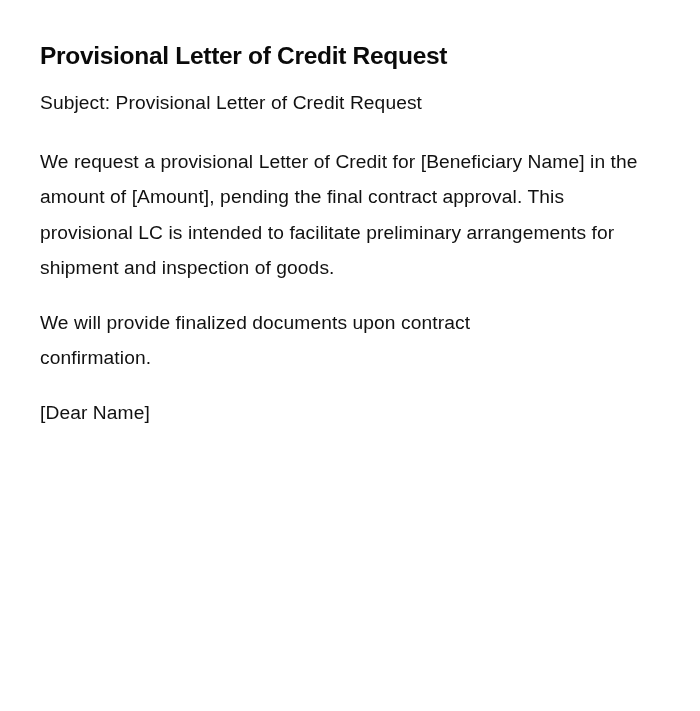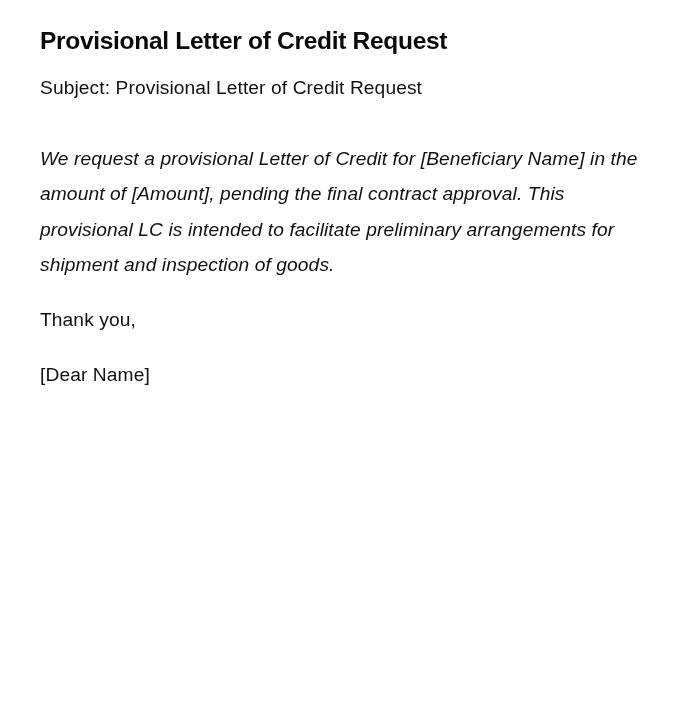--- a/index.html
+++ b/index.html
@@ -9,45 +9,45 @@
     }
     body {
       width: 700px;
       height: 711px;
       overflow: hidden;
       font-family: "Liberation Sans", sans-serif;
       color: #111111;
     }
     .page {
       position: relative;
-      padding: 26px 40px 0 40px;
+      padding: 41px 40px 0 40px;
       box-sizing: border-box;
       width: 648px;
     }
     .title {
       font-family: "Liberation Sans", sans-serif;
       font-weight: bold;
       font-size: 24.5px;
       letter-spacing: -0.3px;
       line-height: 30px;
       margin: 0 0 14px 0;
       color: #0a0a0a;
     }
     p {
       margin: 0 0 20px 0;
       font-size: 19.2px;
       line-height: 35.2px;
       letter-spacing: 0.1px;
       color: #111111;
     }
-    .subject { margin-bottom: 36px; }
-    .body-para { width: 600px; font-style: italic; }
+    .subject { margin-bottom: 24px; }
+    .body-para { width: 600px; }
   </style>
 </head>
 <body>
 
 <div class="page">
   <h1 class="title">Provisional Letter of Credit Request</h1>
   <p class="subject">Subject: Provisional Letter of Credit Request</p>
   <p class="body-para">We request a provisional Letter of Credit for [Beneficiary Name] in the amount of [Amount], pending the final contract approval. This provisional LC is intended to facilitate preliminary arrangements for shipment and inspection of goods.</p>
-  <p>Thank you,</p>
+  <p class="body-para" style="width:500px">We will provide finalized documents upon contract confirmation.</p>
   <p>[Dear Name]</p>
 </div>
 
 </body></html>

